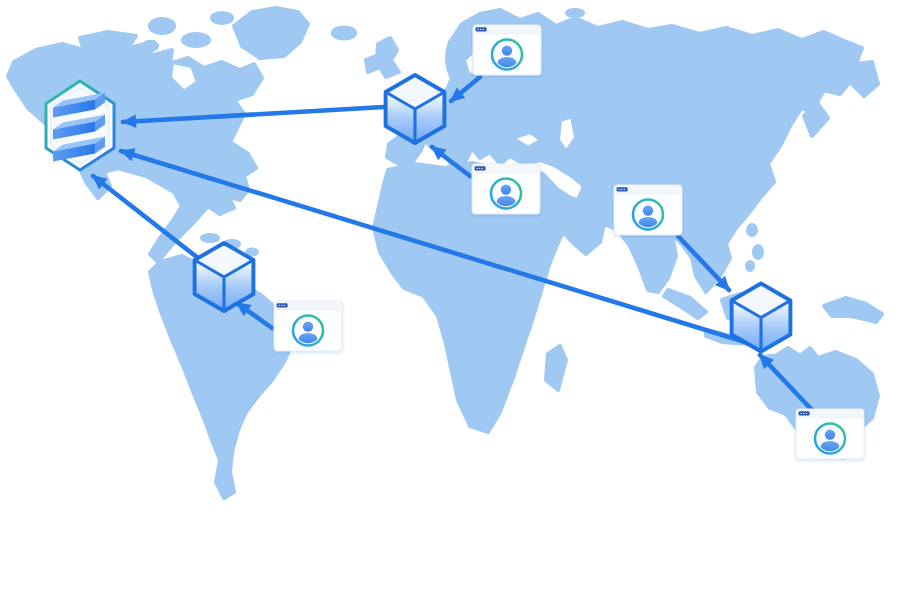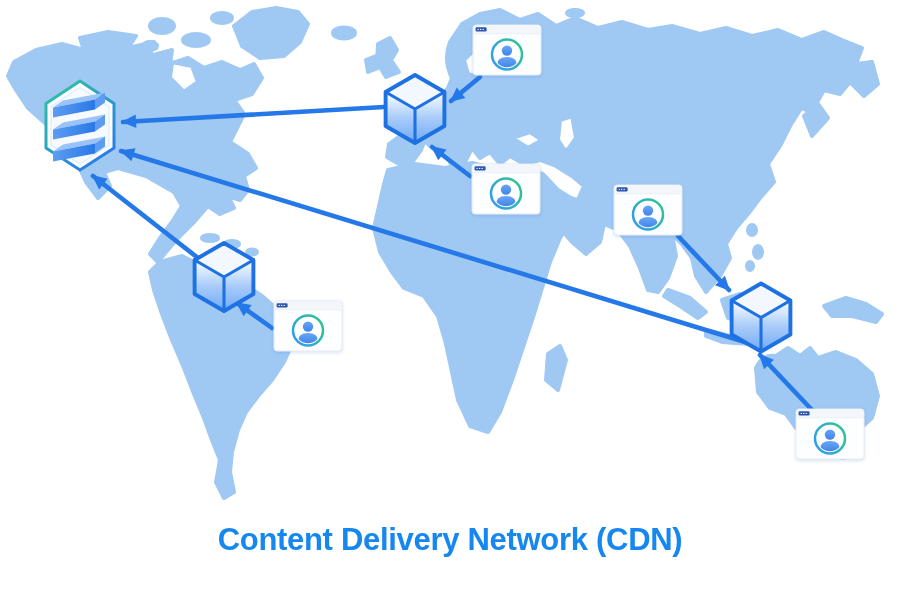--- a/index.html
+++ b/index.html
@@ -148,14 +148,13 @@
   <use href="#cube" transform="translate(224,277)"></use>
   <use href="#cube" transform="translate(761,317.5)"></use>
 
   <use href="#browser" transform="translate(473,25)"></use>
   <use href="#browser" transform="translate(472,164)"></use>
   <use href="#browser" transform="translate(614,185)"></use>
   <use href="#browser" transform="translate(274,301)"></use>
   <use href="#browser" transform="translate(796,409)"></use>
 </svg>
 
-<div class="title">Content Delivery Network (CDN)</div>
 </div>
 
 </body></html>

